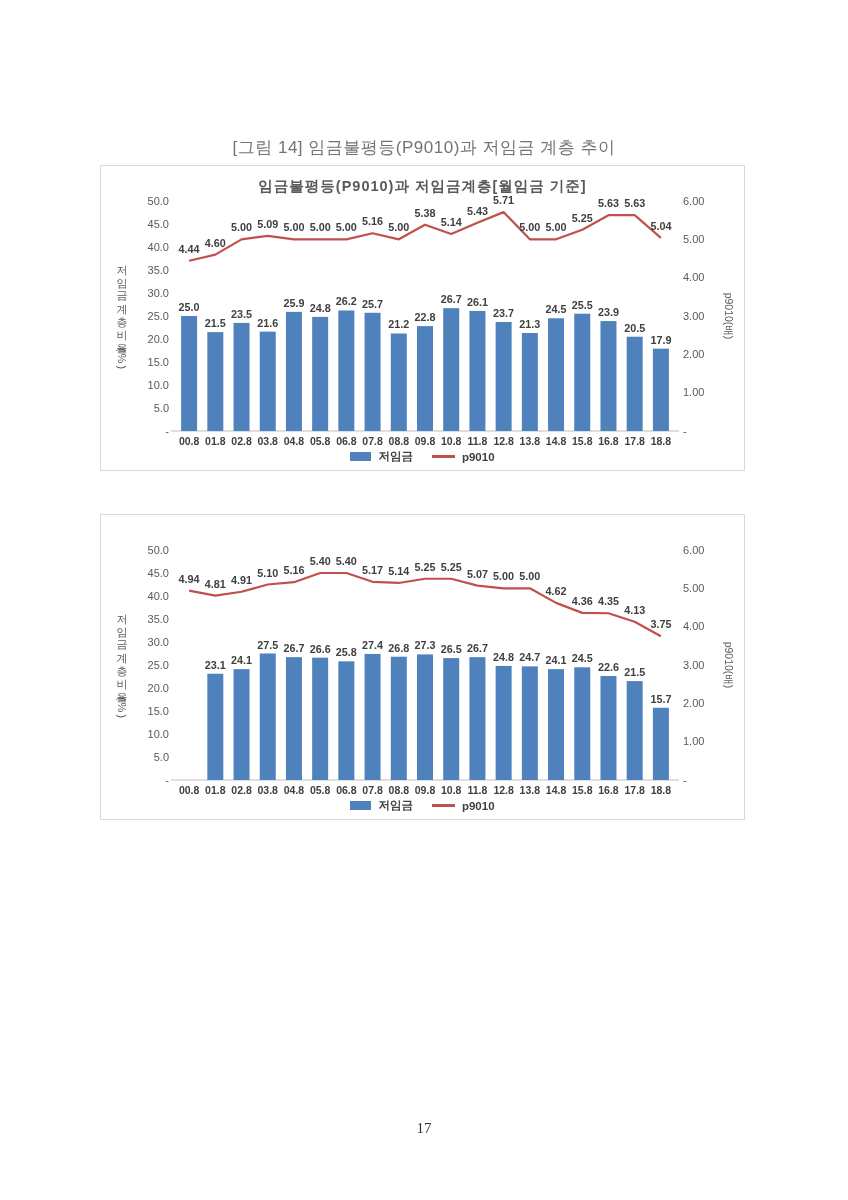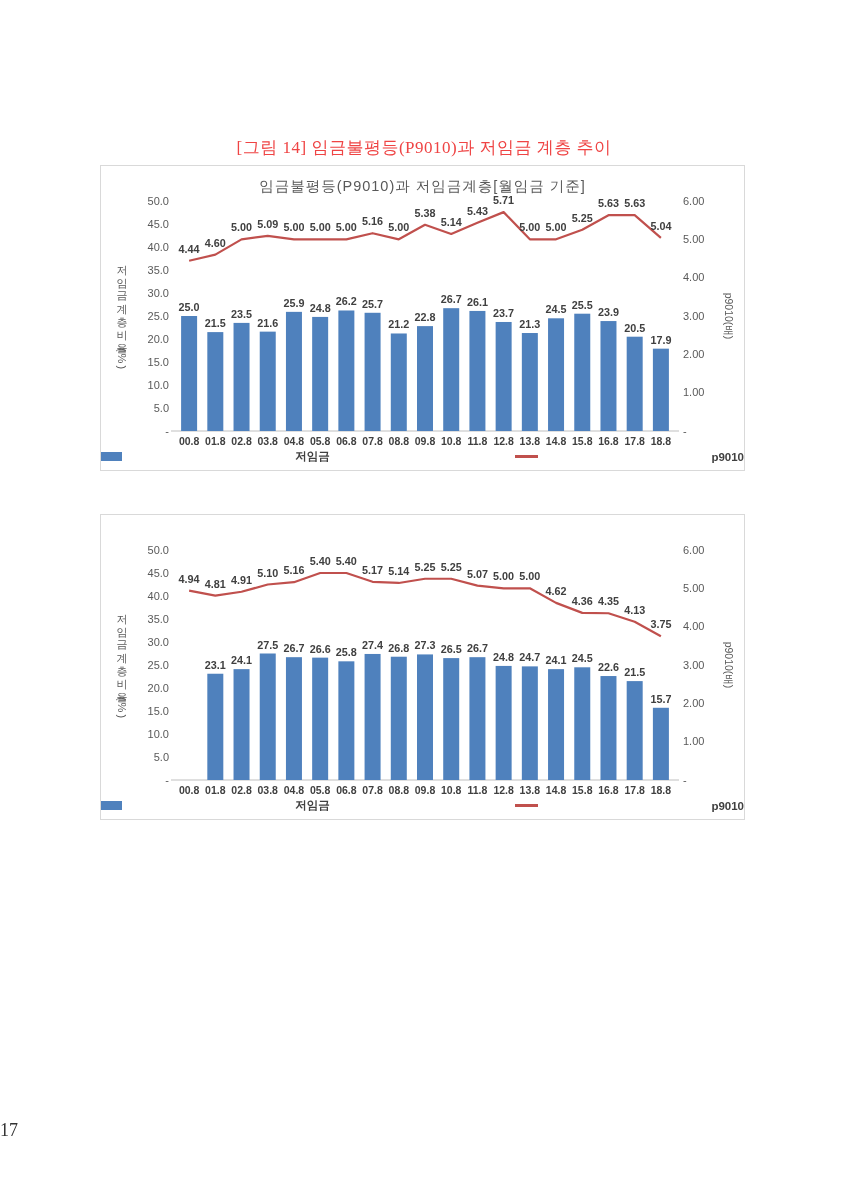--- a/index.html
+++ b/index.html
@@ -2,53 +2,53 @@
 <html><head>
 <meta charset="utf-8">
 <style>
   html,body{margin:0;padding:0;}
   body{
     width:848px;height:1200px;position:relative;background:#ffffff;
     font-family:"Liberation Sans",sans-serif;
   }
   .figure-caption{
     position:absolute;top:136px;left:0;width:100%;text-align:center;
-    font-family:Liberation Serif, serif;font-size:17px;color:#ef4444;
+    font-family:Liberation Sans, sans-serif;font-size:17px;color:#737373;
     letter-spacing:0.5px;
   }
   .chart-box{
     position:absolute;left:100px;width:643px;height:304px;
     border:1px solid #d9d9d9;background:#ffffff;
   }
   #chartbox-0{top:165px;}
   #chartbox-1{top:514px;}
   .chart-title{
     position:absolute;top:11px;left:0;width:100%;text-align:center;
-    font-size:14.5px;color:#595959;letter-spacing:1px;font-weight:normal;
+    font-size:14.5px;color:#595959;letter-spacing:1px;font-weight:bold;
   }
   .axis-title-left{
     position:absolute;left:13px;top:148px;transform:translateY(-50%);
     writing-mode:vertical-rl;font-size:11px;color:#595959;letter-spacing:2px;
   }
   .axis-title-right{
     position:absolute;left:627px;top:150px;
     transform:translate(-50%,-50%) rotate(90deg);
     font-size:10.5px;color:#595959;white-space:nowrap;
   }
   .plot-svg{position:absolute;left:0;top:0;}
   .legend{
     position:absolute;bottom:6px;left:0;width:100%;
-    display:flex;justify-content:space-between;align-items:center;gap:7px;
+    display:flex;justify-content:center;align-items:center;gap:7px;
     font-size:11.5px;color:#404040;font-weight:bold;
   }
   .swatch-bar{display:inline-block;width:21px;height:9px;}
   .swatch-line{display:inline-block;width:23px;height:2.5px;margin-left:12px;}
   .page-number{
-    position:absolute;top:1120px;left:0;width:100%;
-    font-family:"Liberation Serif",serif;font-size:18px;color:#333;
+    position:absolute;top:1120px;left:0;width:100%;text-align:center;
+    font-family:"Liberation Serif",serif;font-size:15px;color:#333;
   }
 </style>
 </head>
 <body>
 
 <div class="figure-caption">[그림 14] 임금불평등(P9010)과 저임금 계층 추이</div>
 
 <div class="chart-box" id="chartbox-0">
   <div class="chart-title">임금불평등(P9010)과 저임금계층[월임금 기준]</div>
   <div class="axis-title-left">저임금계층비율(%)</div>

